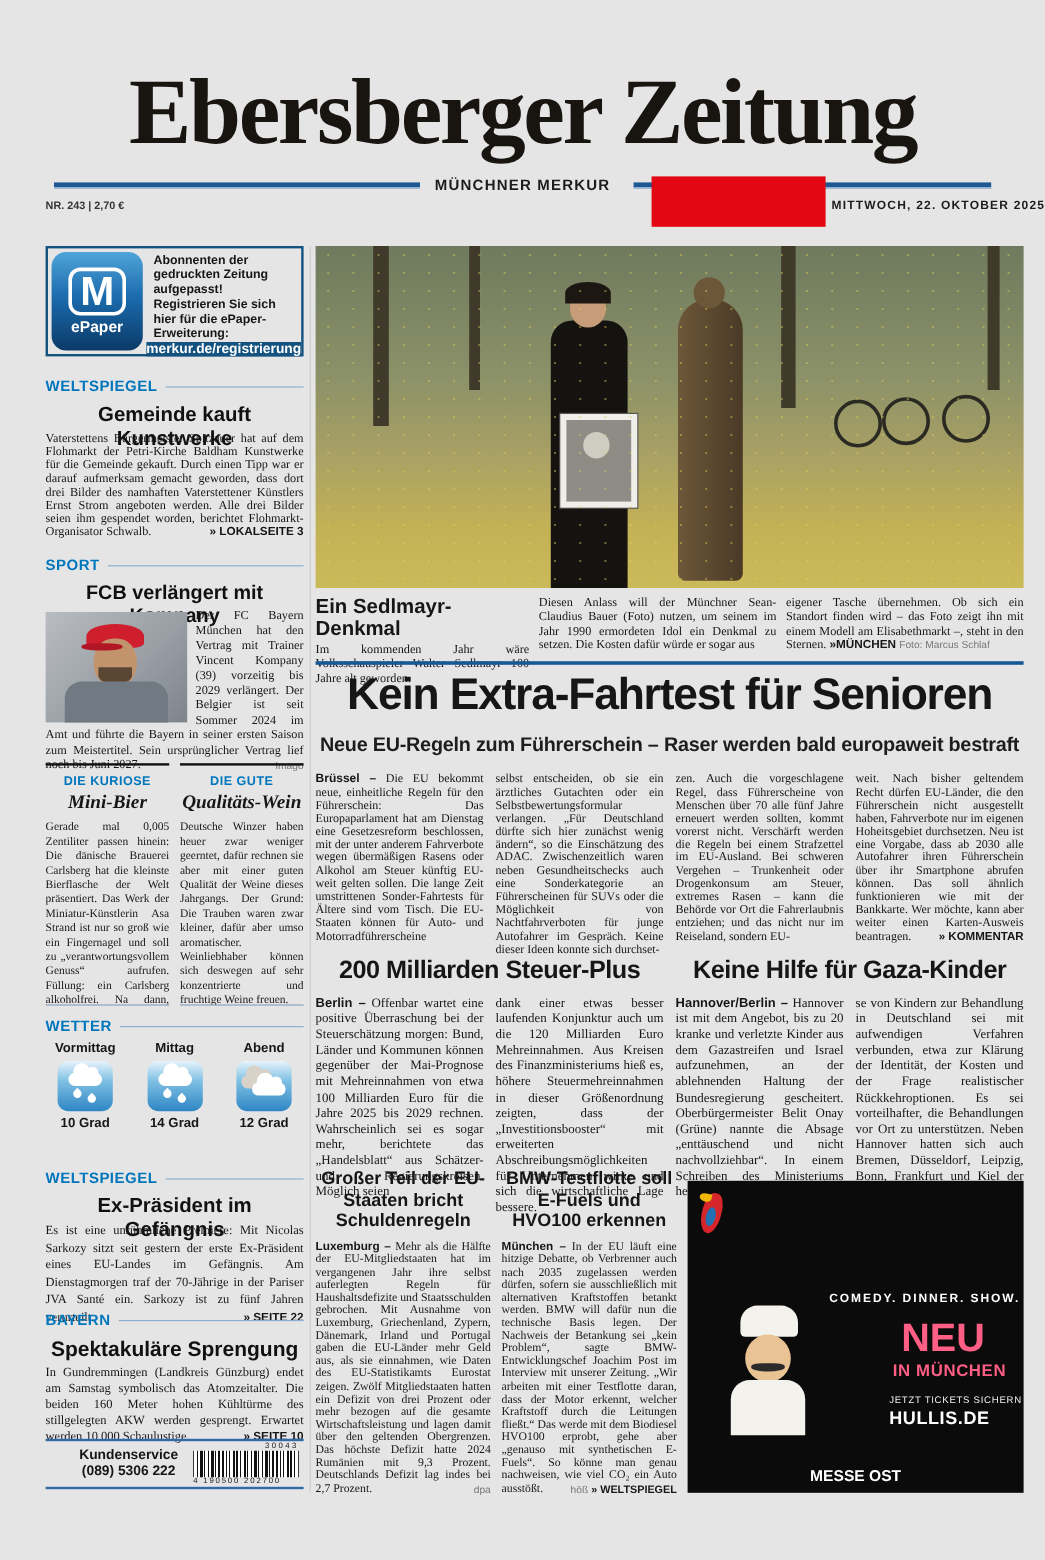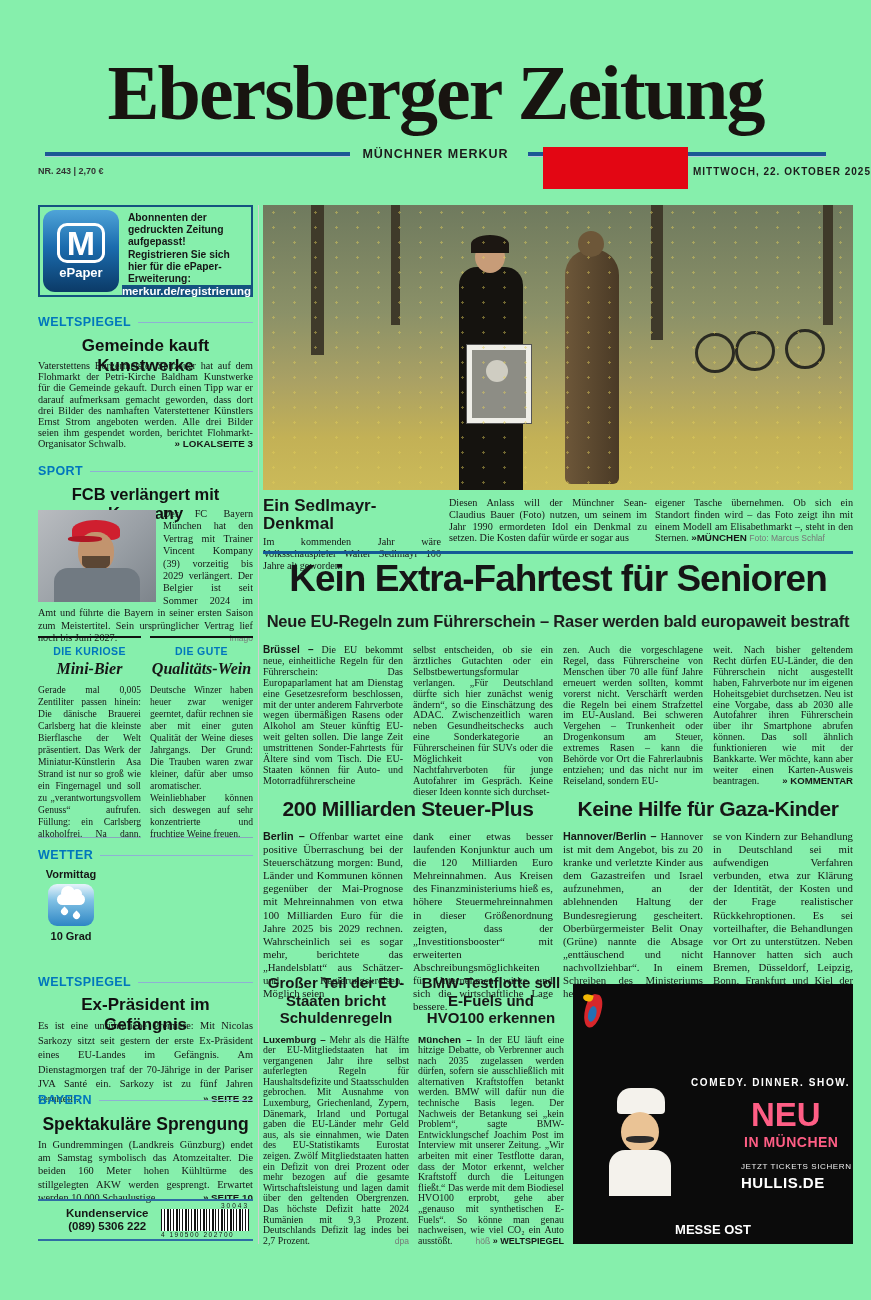--- a/index.html
+++ b/index.html
@@ -1,16 +1,16 @@
 <!DOCTYPE html>
 <html><head>
 <meta charset="utf-8">
 <style>
   html,body{margin:0;padding:0;background:#ffffff;}
-  #page{position:relative;width:871px;height:1300px;background:#86efac;overflow:hidden;
+  #page{position:relative;width:871px;height:1300px;background:#e5e5e5;overflow:hidden;
         font-family:"Liberation Sans",sans-serif;color:#161616;}
   .abs{position:absolute;}
   .serif{font-family:"Liberation Serif",serif;}
   .jt{text-align:justify;}
   
   .mast-title{top:48px;left:0;width:871px;text-align:center;font-family:"Liberation Serif",serif;
               font-weight:bold;font-size:78px;letter-spacing:-2px;color:#181410;white-space:nowrap;}
   .issue{top:166px;left:38px;font-size:9px;font-weight:bold;color:#333;}
   .bline{height:4px;background:#1b5894;border-bottom:1px solid #b5cade;}
   .brand{top:147px;left:0;width:871px;text-align:center;font-size:12.5px;font-weight:bold;letter-spacing:1px;color:#1c1c1c;}
@@ -190,20 +190,37 @@
   <div class="abs wrow">
     <div class="wcell">
       <span>Vormittag</span>
       <span class="wicon">
         <i class="cl" style="left:9px;top:10px;"></i>
         <i class="dr" style="left:13px;top:24px;"></i>
         <i class="dr" style="left:25px;top:28px;"></i>
       </span>
       <span>10 Grad</span>
     </div>
+    <div class="wcell">
+      <span>Mittag</span>
+      <span class="wicon">
+        <i class="cl" style="left:9px;top:10px;"></i>
+        <i class="dr" style="left:13px;top:24px;"></i>
+        <i class="dr" style="left:25px;top:28px;"></i>
+      </span>
+      <span>14 Grad</span>
+    </div>
+    <div class="wcell">
+      <span>Abend</span>
+      <span class="wicon">
+        <i class="cl grey" style="left:4px;top:12px;"></i>
+        <i class="cl" style="left:13px;top:18px;"></i>
+      </span>
+      <span>12 Grad</span>
+    </div>
   </div>
 
   <div class="abs seclabel" style="top:975px;left:38px;width:215px;">
     <span>WELTSPIEGEL</span>
       <i class="rl"></i>
   </div>
   <div class="abs lhead" style="top:995px;left:38px;width:215px;font-size:17px;">Ex-Präsident im Gefängnis</div>
   <div class="abs serif jt" style="top:1019px;left:38px;width:215px;font-size:10.4px;line-height:14.6px;">
     <span>Es ist eine unrühmliche Premiere: Mit Nicolas Sarkozy sitzt seit gestern der erste Ex-Präsident eines EU-Landes im Gefängnis. Am Dienstagmorgen traf der 70-Jährige in der Pariser JVA Santé ein. Sarkozy ist zu fünf Jahren verurteilt.</span>
     <span class="refline" style="margin-top:-14.6px;font-family:'Liberation Sans',sans-serif;font-size:9.8px;">» SEITE 22</span>

